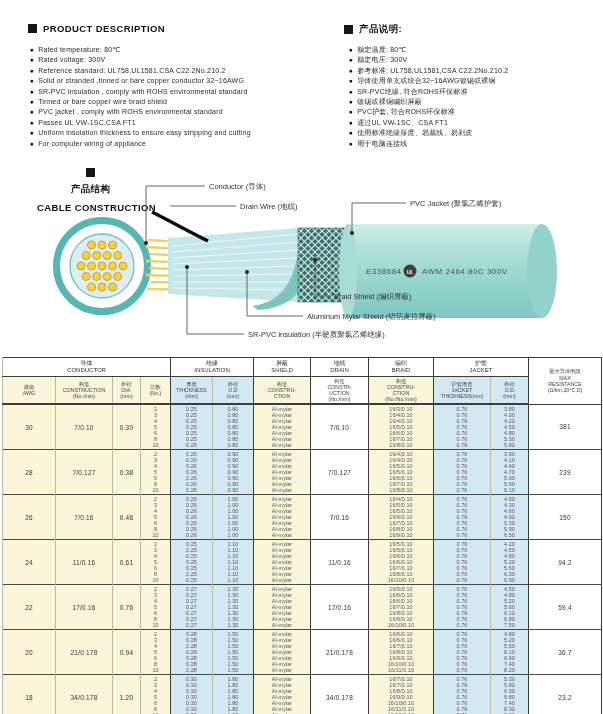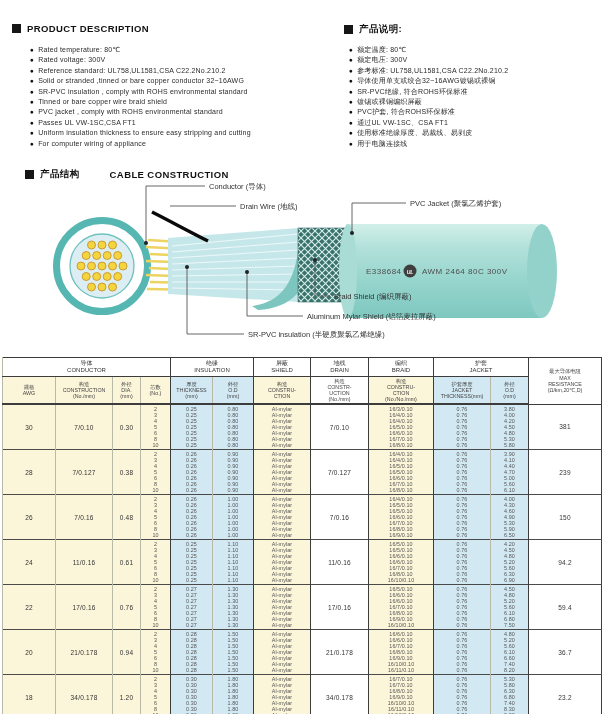--- a/index.html
+++ b/index.html
@@ -29,21 +29,21 @@
   .white{background:#ffffff;}
   .single{font-size:6.5px;color:#333;letter-spacing:.2px;}
   .stack div{font-size:5.4px;line-height:6.1px;color:#555;letter-spacing:.1px;white-space:nowrap;}
   .resth div{font-size:5.3px;line-height:6.2px;color:#444;}
 </style>
 </head>
 <body>
 
 <div class="page">
 
-  <div class="sec-heading" style="left:12px;top:23px;">
+  <div class="sec-heading" style="left:28px;top:23px;">
     <span class="sq"></span>
     <span>PRODUCT DESCRIPTION</span>
   </div>
   <div class="sec-heading" style="left:344px;top:23px;align-items:center;">
     <span class="sq"></span>
     <span>产品说明:</span>
   </div>
 
   <div class="bullets" style="left:30px;top:45px;width:300px;">
       <div class="b-line">
@@ -123,24 +123,24 @@
       <div class="b-line">
         <span class="b-dot">●</span>
         <span>使用标准绝缘厚度、易裁线、易剥皮</span>
       </div>
       <div class="b-line">
         <span class="b-dot">●</span>
         <span>用于电脑连接线</span>
       </div>
     </div>
 
-  <div class="sec-heading" style="left:25px;top:168px;">
+  <div class="sec-heading" style="left:25px;top:168px;flex-direction:column;">
     <span class="sq"></span>
     <span>产品结构</span>
-    <span style="margin-left:24px;">CABLE CONSTRUCTION</span>
+    <span style="margin-left:12px;">CABLE CONSTRUCTION</span>
   </div>
 
   <svg width="603" height="180" viewBox="0 178 603 180" style="position:absolute;left:0;top:178px;">
     <defs>
       <pattern id="braidPat" width="7" height="7" patternUnits="userSpaceOnUse">
         <rect width="7" height="7" fill="#39726d"></rect>
         <path d="M0,0 L7,7 M7,0 L0,7" stroke="#d9efe9" stroke-width="1.1"></path>
       </pattern>
       <linearGradient id="jgrad" x1="0" y1="0" x2="0" y2="1">
         <stop offset="0" stop-color="#d2efe9"></stop>

